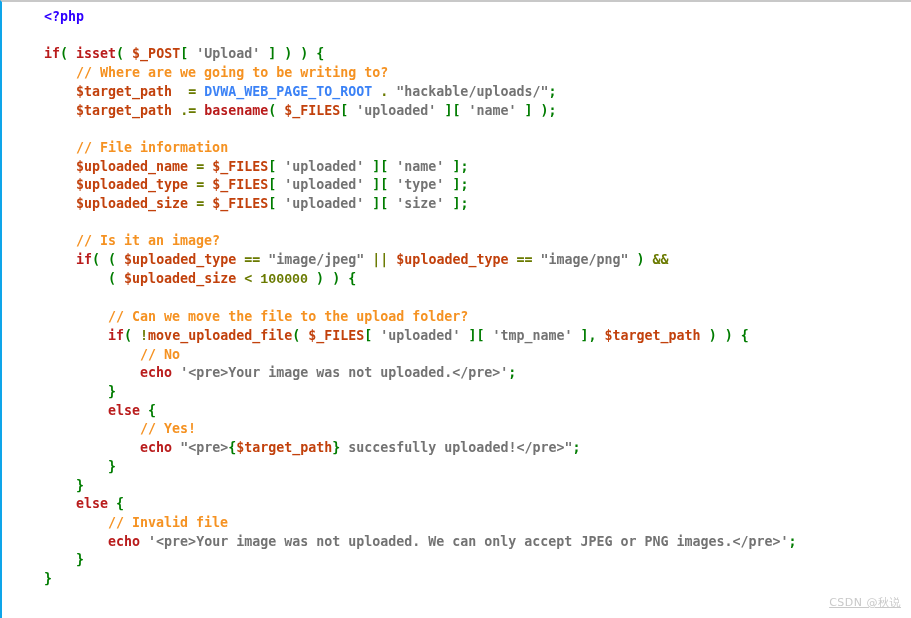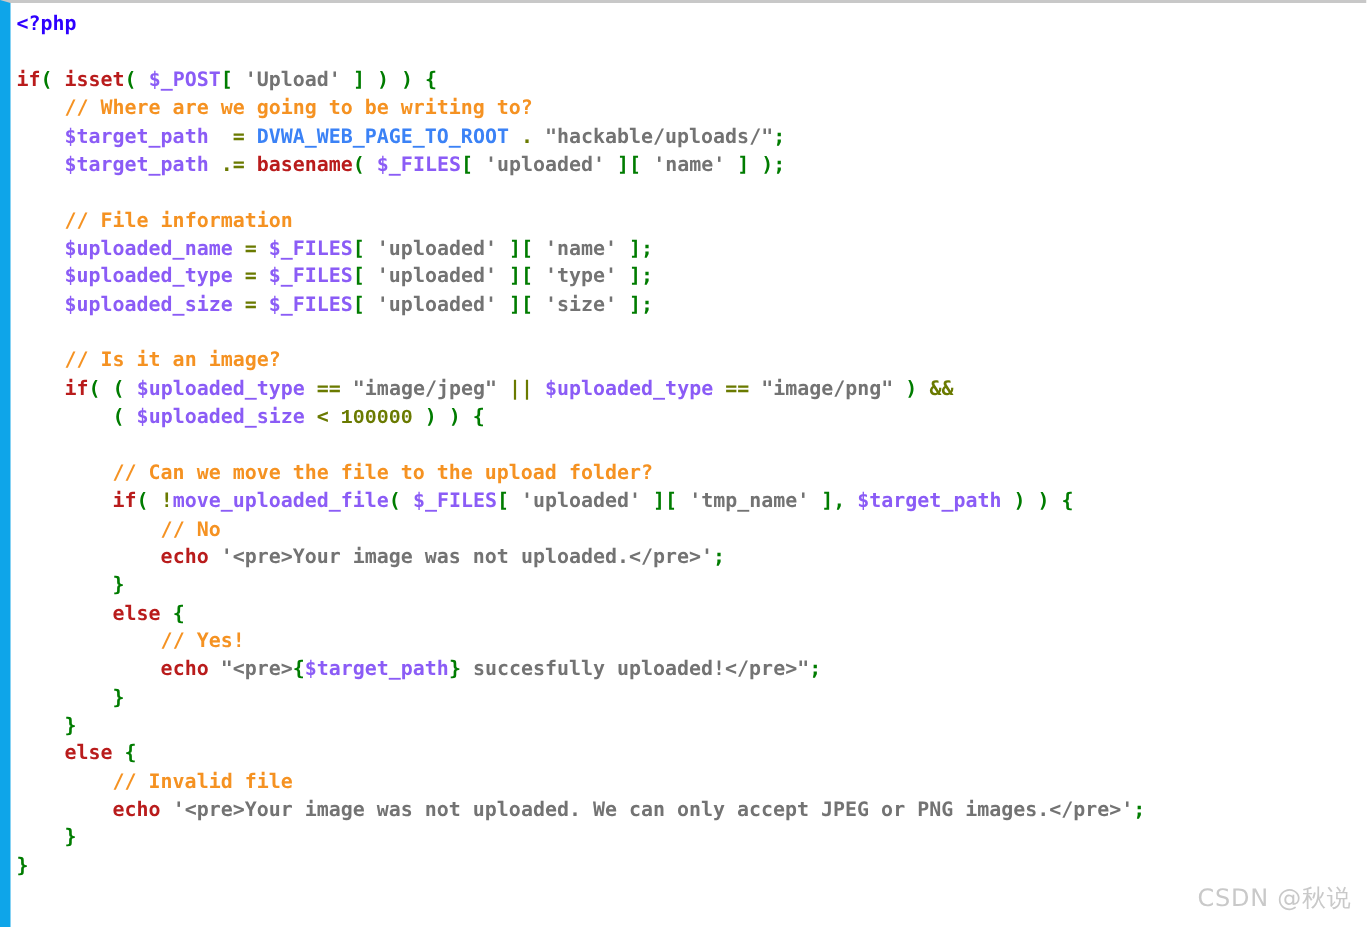--- a/index.html
+++ b/index.html
@@ -14,60 +14,62 @@
     overflow: hidden;
     font-family: "DejaVu Sans Mono", "Liberation Mono", monospace;
   }
   #code-page {
     position: relative;
     width: 911px;
     height: 618px;
     box-sizing: border-box;
     background: #ffffff;
     border-top: 2px solid #c8c8c8;
-    border-left: 7px solid #0ea5e9;
+    border-left: 2px solid #0ea5e9;
     overflow: hidden;
+    padding-left: 38px;
   }
   #code-block {
     margin: 0;
     padding: 6px 0 0 4px;
     font-family: "DejaVu Sans Mono", "Liberation Mono", monospace;
     font-size: 13.3px;
     line-height: 18.7px;
     white-space: pre;
     letter-spacing: 0px;
     font-weight: bold;
     -webkit-font-smoothing: none;
   }
   .ln {
     display: block;
     min-height: 18.7px;
   }
   
   .t-tag    { color: #2e00ff; }
   .t-kw     { color: #b91c1c; }
-  .t-var    { color: #8b5cf6; }
+  .t-var    { color: #c2410c; }
   .t-str    { color: #737373; }
   .t-com    { color: #f59222; text-align: right; }
   .t-punc   { color: #007c00; }
   .t-op     { color: #6a7a00; }
   .t-num    { color: #6a7a00; font-family: Liberation Mono, monospace; }
   .t-const  { color: #3b82f6; }
   .t-plain  { color: #000000; }
 
   #watermark {
     position: absolute;
     right: 10px;
     bottom: 8px;
     font-family: "DejaVu Sans", "Liberation Sans", sans-serif;
-    font-size: 16px;
+    font-size: 11px;
     color: #c9c9c9;
     letter-spacing: 0.5px;
     user-select: none;
     white-space: nowrap;
+    text-decoration: underline;
   }
 </style>
 </head>
 <body>
 
 <div id="code-page">
 
   <pre id="code-block"><span class="ln"><span class="t-tag">&lt;?php</span></span><span class="ln"> </span><span class="ln"><span class="t-kw">if</span><span class="t-punc">(</span><span class="t-plain"> </span><span class="t-kw">isset</span><span class="t-punc">(</span><span class="t-plain"> </span><span class="t-var">$_POST</span><span class="t-punc">[</span><span class="t-plain"> </span><span class="t-str">'Upload'</span><span class="t-plain"> </span><span class="t-punc">]</span><span class="t-plain"> </span><span class="t-punc">)</span><span class="t-plain"> </span><span class="t-punc">)</span><span class="t-plain"> </span><span class="t-punc">{</span></span><span class="ln">    <span class="t-com">// Where are we going to be writing to?</span></span><span class="ln">    <span class="t-var">$target_path</span><span class="t-plain">  </span><span class="t-op">=</span><span class="t-plain"> </span><span class="t-const">DVWA_WEB_PAGE_TO_ROOT</span><span class="t-plain"> </span><span class="t-op">.</span><span class="t-plain"> </span><span class="t-str">"hackable/uploads/"</span><span class="t-punc">;</span></span><span class="ln">    <span class="t-var">$target_path</span><span class="t-plain"> </span><span class="t-op">.=</span><span class="t-plain"> </span><span class="t-kw">basename</span><span class="t-punc">(</span><span class="t-plain"> </span><span class="t-var">$_FILES</span><span class="t-punc">[</span><span class="t-plain"> </span><span class="t-str">'uploaded'</span><span class="t-plain"> </span><span class="t-punc">][</span><span class="t-plain"> </span><span class="t-str">'name'</span><span class="t-plain"> </span><span class="t-punc">]</span><span class="t-plain"> </span><span class="t-punc">);</span></span><span class="ln"> </span><span class="ln">    <span class="t-com">// File information</span></span><span class="ln">    <span class="t-var">$uploaded_name</span><span class="t-plain"> </span><span class="t-op">=</span><span class="t-plain"> </span><span class="t-var">$_FILES</span><span class="t-punc">[</span><span class="t-plain"> </span><span class="t-str">'uploaded'</span><span class="t-plain"> </span><span class="t-punc">][</span><span class="t-plain"> </span><span class="t-str">'name'</span><span class="t-plain"> </span><span class="t-punc">];</span></span><span class="ln">    <span class="t-var">$uploaded_type</span><span class="t-plain"> </span><span class="t-op">=</span><span class="t-plain"> </span><span class="t-var">$_FILES</span><span class="t-punc">[</span><span class="t-plain"> </span><span class="t-str">'uploaded'</span><span class="t-plain"> </span><span class="t-punc">][</span><span class="t-plain"> </span><span class="t-str">'type'</span><span class="t-plain"> </span><span class="t-punc">];</span></span><span class="ln">    <span class="t-var">$uploaded_size</span><span class="t-plain"> </span><span class="t-op">=</span><span class="t-plain"> </span><span class="t-var">$_FILES</span><span class="t-punc">[</span><span class="t-plain"> </span><span class="t-str">'uploaded'</span><span class="t-plain"> </span><span class="t-punc">][</span><span class="t-plain"> </span><span class="t-str">'size'</span><span class="t-plain"> </span><span class="t-punc">];</span></span><span class="ln"> </span><span class="ln">    <span class="t-com">// Is it an image?</span></span><span class="ln">    <span class="t-kw">if</span><span class="t-punc">(</span><span class="t-plain"> </span><span class="t-punc">(</span><span class="t-plain"> </span><span class="t-var">$uploaded_type</span><span class="t-plain"> </span><span class="t-op">==</span><span class="t-plain"> </span><span class="t-str">"image/jpeg"</span><span class="t-plain"> </span><span class="t-op">||</span><span class="t-plain"> </span><span class="t-var">$uploaded_type</span><span class="t-plain"> </span><span class="t-op">==</span><span class="t-plain"> </span><span class="t-str">"image/png"</span><span class="t-plain"> </span><span class="t-punc">)</span><span class="t-plain"> </span><span class="t-op">&amp;&amp;</span></span><span class="ln">        <span class="t-punc">(</span><span class="t-plain"> </span><span class="t-var">$uploaded_size</span><span class="t-plain"> </span><span class="t-op">&lt;</span><span class="t-plain"> </span><span class="t-num">100000</span><span class="t-plain"> </span><span class="t-punc">)</span><span class="t-plain"> </span><span class="t-punc">)</span><span class="t-plain"> </span><span class="t-punc">{</span></span><span class="ln"> </span><span class="ln">        <span class="t-com">// Can we move the file to the upload folder?</span></span><span class="ln">        <span class="t-kw">if</span><span class="t-punc">(</span><span class="t-plain"> </span><span class="t-op">!</span><span class="t-var">move_uploaded_file</span><span class="t-punc">(</span><span class="t-plain"> </span><span class="t-var">$_FILES</span><span class="t-punc">[</span><span class="t-plain"> </span><span class="t-str">'uploaded'</span><span class="t-plain"> </span><span class="t-punc">][</span><span class="t-plain"> </span><span class="t-str">'tmp_name'</span><span class="t-plain"> </span><span class="t-punc">],</span><span class="t-plain"> </span><span class="t-var">$target_path</span><span class="t-plain"> </span><span class="t-punc">)</span><span class="t-plain"> </span><span class="t-punc">)</span><span class="t-plain"> </span><span class="t-punc">{</span></span><span class="ln">            <span class="t-com">// No</span></span><span class="ln">            <span class="t-kw">echo</span><span class="t-plain"> </span><span class="t-str">'&lt;pre&gt;Your image was not uploaded.&lt;/pre&gt;'</span><span class="t-punc">;</span></span><span class="ln">        <span class="t-punc">}</span></span><span class="ln">        <span class="t-kw">else</span><span class="t-plain"> </span><span class="t-punc">{</span></span><span class="ln">            <span class="t-com">// Yes!</span></span><span class="ln">            <span class="t-kw">echo</span><span class="t-plain"> </span><span class="t-str">"&lt;pre&gt;</span><span class="t-punc">{</span><span class="t-var">$target_path</span><span class="t-punc">}</span><span class="t-str"> succesfully uploaded!&lt;/pre&gt;"</span><span class="t-punc">;</span></span><span class="ln">        <span class="t-punc">}</span></span><span class="ln">    <span class="t-punc">}</span></span><span class="ln">    <span class="t-kw">else</span><span class="t-plain"> </span><span class="t-punc">{</span></span><span class="ln">        <span class="t-com">// Invalid file</span></span><span class="ln">        <span class="t-kw">echo</span><span class="t-plain"> </span><span class="t-str">'&lt;pre&gt;Your image was not uploaded. We can only accept JPEG or PNG images.&lt;/pre&gt;'</span><span class="t-punc">;</span></span><span class="ln">    <span class="t-punc">}</span></span><span class="ln"><span class="t-punc">}</span></span><span class="ln"> </span><span class="ln"><span class="t-tag"></span></span></pre>
 
   <div id="watermark">CSDN @秋说</div>

